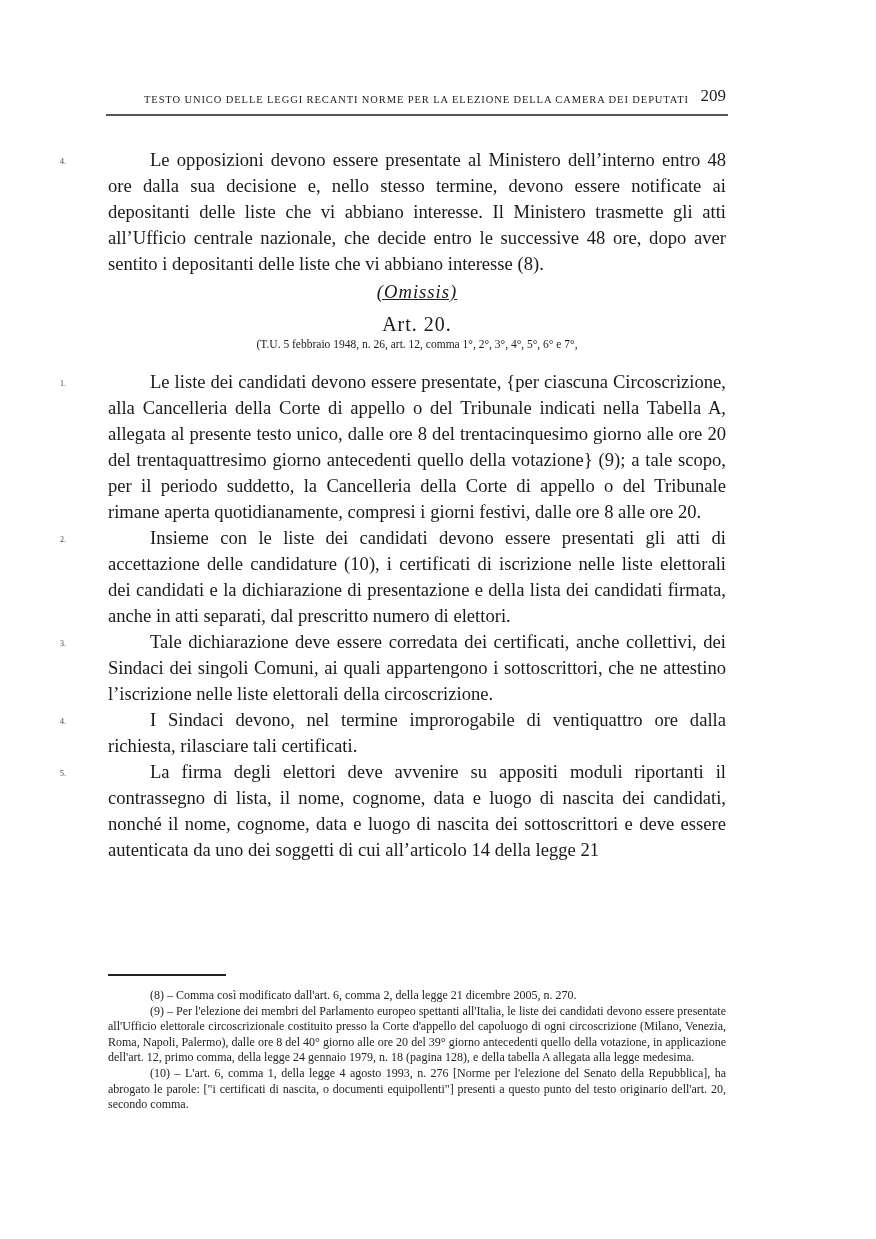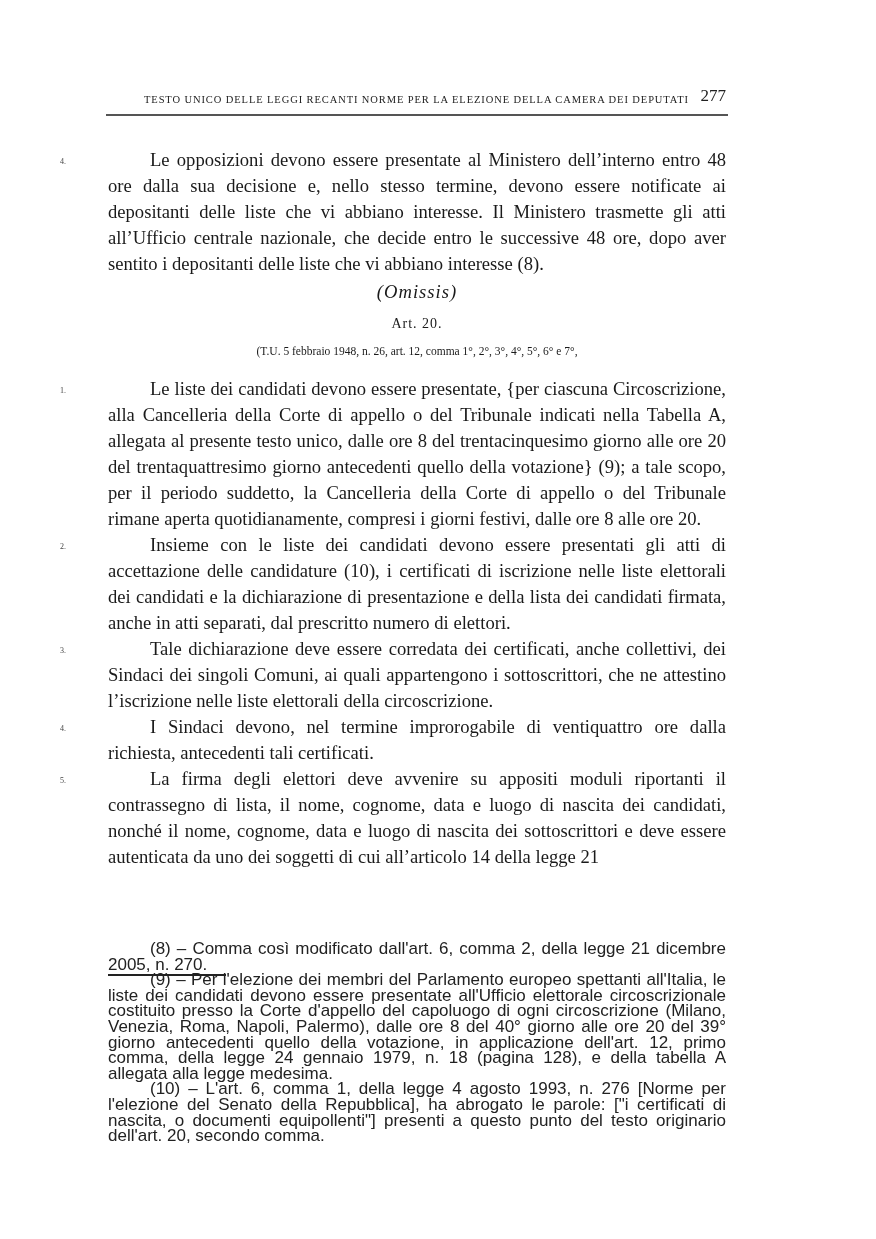--- a/index.html
+++ b/index.html
@@ -27,41 +27,41 @@
       position: absolute; left: 108px; width: 618px;
       font-family: "Liberation Serif", serif; font-size: 18.6px;
       line-height: 26px; color: #1a1a1a; text-align: justify;
     }
     .para { margin: 0; text-indent: 42px; position: relative; }
     .marker {
       position: absolute; left: -48px; top: 2px; text-indent: 0;
       font-size: 8px; color: #444;
     }
     .center { text-align: center; text-indent: 0; }
-    .omissis { font-style: italic; letter-spacing: 1px; }
-    .art-title { font-size: 14px; letter-spacing: 1px; margin-top: 6px; }
+    .omissis { font-style: italic; letter-spacing: 1px; text-decoration: underline; }
+    .art-title { font-size: 20px; letter-spacing: 1px; margin-top: 6px; }
     .art-refs {
-      font-size: 11.5px; line-height: 15px; margin-top: 7px; margin-bottom: 17px;
+      font-size: 11.5px; line-height: 15px; margin-bottom: 17px;
     }
     .footnote-rule {
       position: absolute; left: 108px; top: 974px; width: 118px; height: 2px; background: #222;
     }
     .footnotes {
-      position: absolute; left: 108px; top: 941px; width: 618px;
-      font-family: Liberation Sans, sans-serif; font-size: 17px; line-height: 15.6px;
+      position: absolute; left: 108px; top: 988px; width: 618px;
+      font-family: Liberation Serif, serif; font-size: 12px; line-height: 15.6px;
       color: #222; text-align: justify;
     }
     .footnotes p { margin: 0; text-indent: 42px; }
   </style>
 </head>
 <body>
 
 <div class="running-head">
   <span class="running-title">TESTO UNICO DELLE LEGGI RECANTI NORME PER LA ELEZIONE DELLA CAMERA DEI DEPUTATI</span>
-  <span class="page-number">277</span>
+  <span class="page-number">209</span>
   <div class="head-rule"></div>
 </div>
 
 <div class="body-text" style="top:147px;">
   <p class="para">
     <span class="marker">4.</span>
     <span>Le opposizioni devono essere presentate al Ministero dell’interno entro 48 ore dalla sua decisione e, nello stesso termine, devono essere notificate ai depositanti delle liste che vi abbiano interesse.  Il Ministero trasmette gli atti all’Ufficio centrale nazionale, che decide entro le successive 48 ore, dopo aver sentito i depositanti delle liste che vi abbiano interesse  (8).</span>
   </p>
 
   <p class="para center omissis" style="margin-top:2px;">(Omissis)</p>
@@ -79,21 +79,21 @@
   <p class="para">
     <span class="marker">2.</span>
     <span>Insieme con le liste dei candidati devono essere presentati gli atti di accettazione delle candidature  (10),  i certificati di iscrizione nelle liste elettorali dei candidati e la dichiarazione di presentazione e della lista dei candidati firmata, anche in atti separati, dal prescritto numero di elettori.</span>
   </p>
   <p class="para">
     <span class="marker">3.</span>
     <span>Tale dichiarazione deve essere corredata dei certificati, anche collettivi, dei Sindaci dei singoli Comuni, ai quali appartengono i sottoscrittori, che ne attestino l’iscrizione nelle liste elettorali della circoscrizione.</span>
   </p>
   <p class="para">
     <span class="marker">4.</span>
-    <span>I Sindaci devono, nel termine improrogabile di ventiquattro ore dalla richiesta, antecedenti tali certificati.</span>
+    <span>I Sindaci devono, nel termine improrogabile di ventiquattro ore dalla richiesta, rilasciare tali certificati.</span>
   </p>
   <p class="para">
     <span class="marker">5.</span>
     <span>La firma degli elettori deve avvenire su appositi moduli riportanti il contrassegno di lista, il nome, cognome, data e luogo di nascita dei candidati, nonché il nome, cognome, data e luogo di nascita dei sottoscrittori e deve essere autenticata da uno dei soggetti di cui all’articolo 14 della legge 21</span>
   </p>
 </div>
 
 <div class="footnote-rule"></div>
 
 <div class="footnotes">

